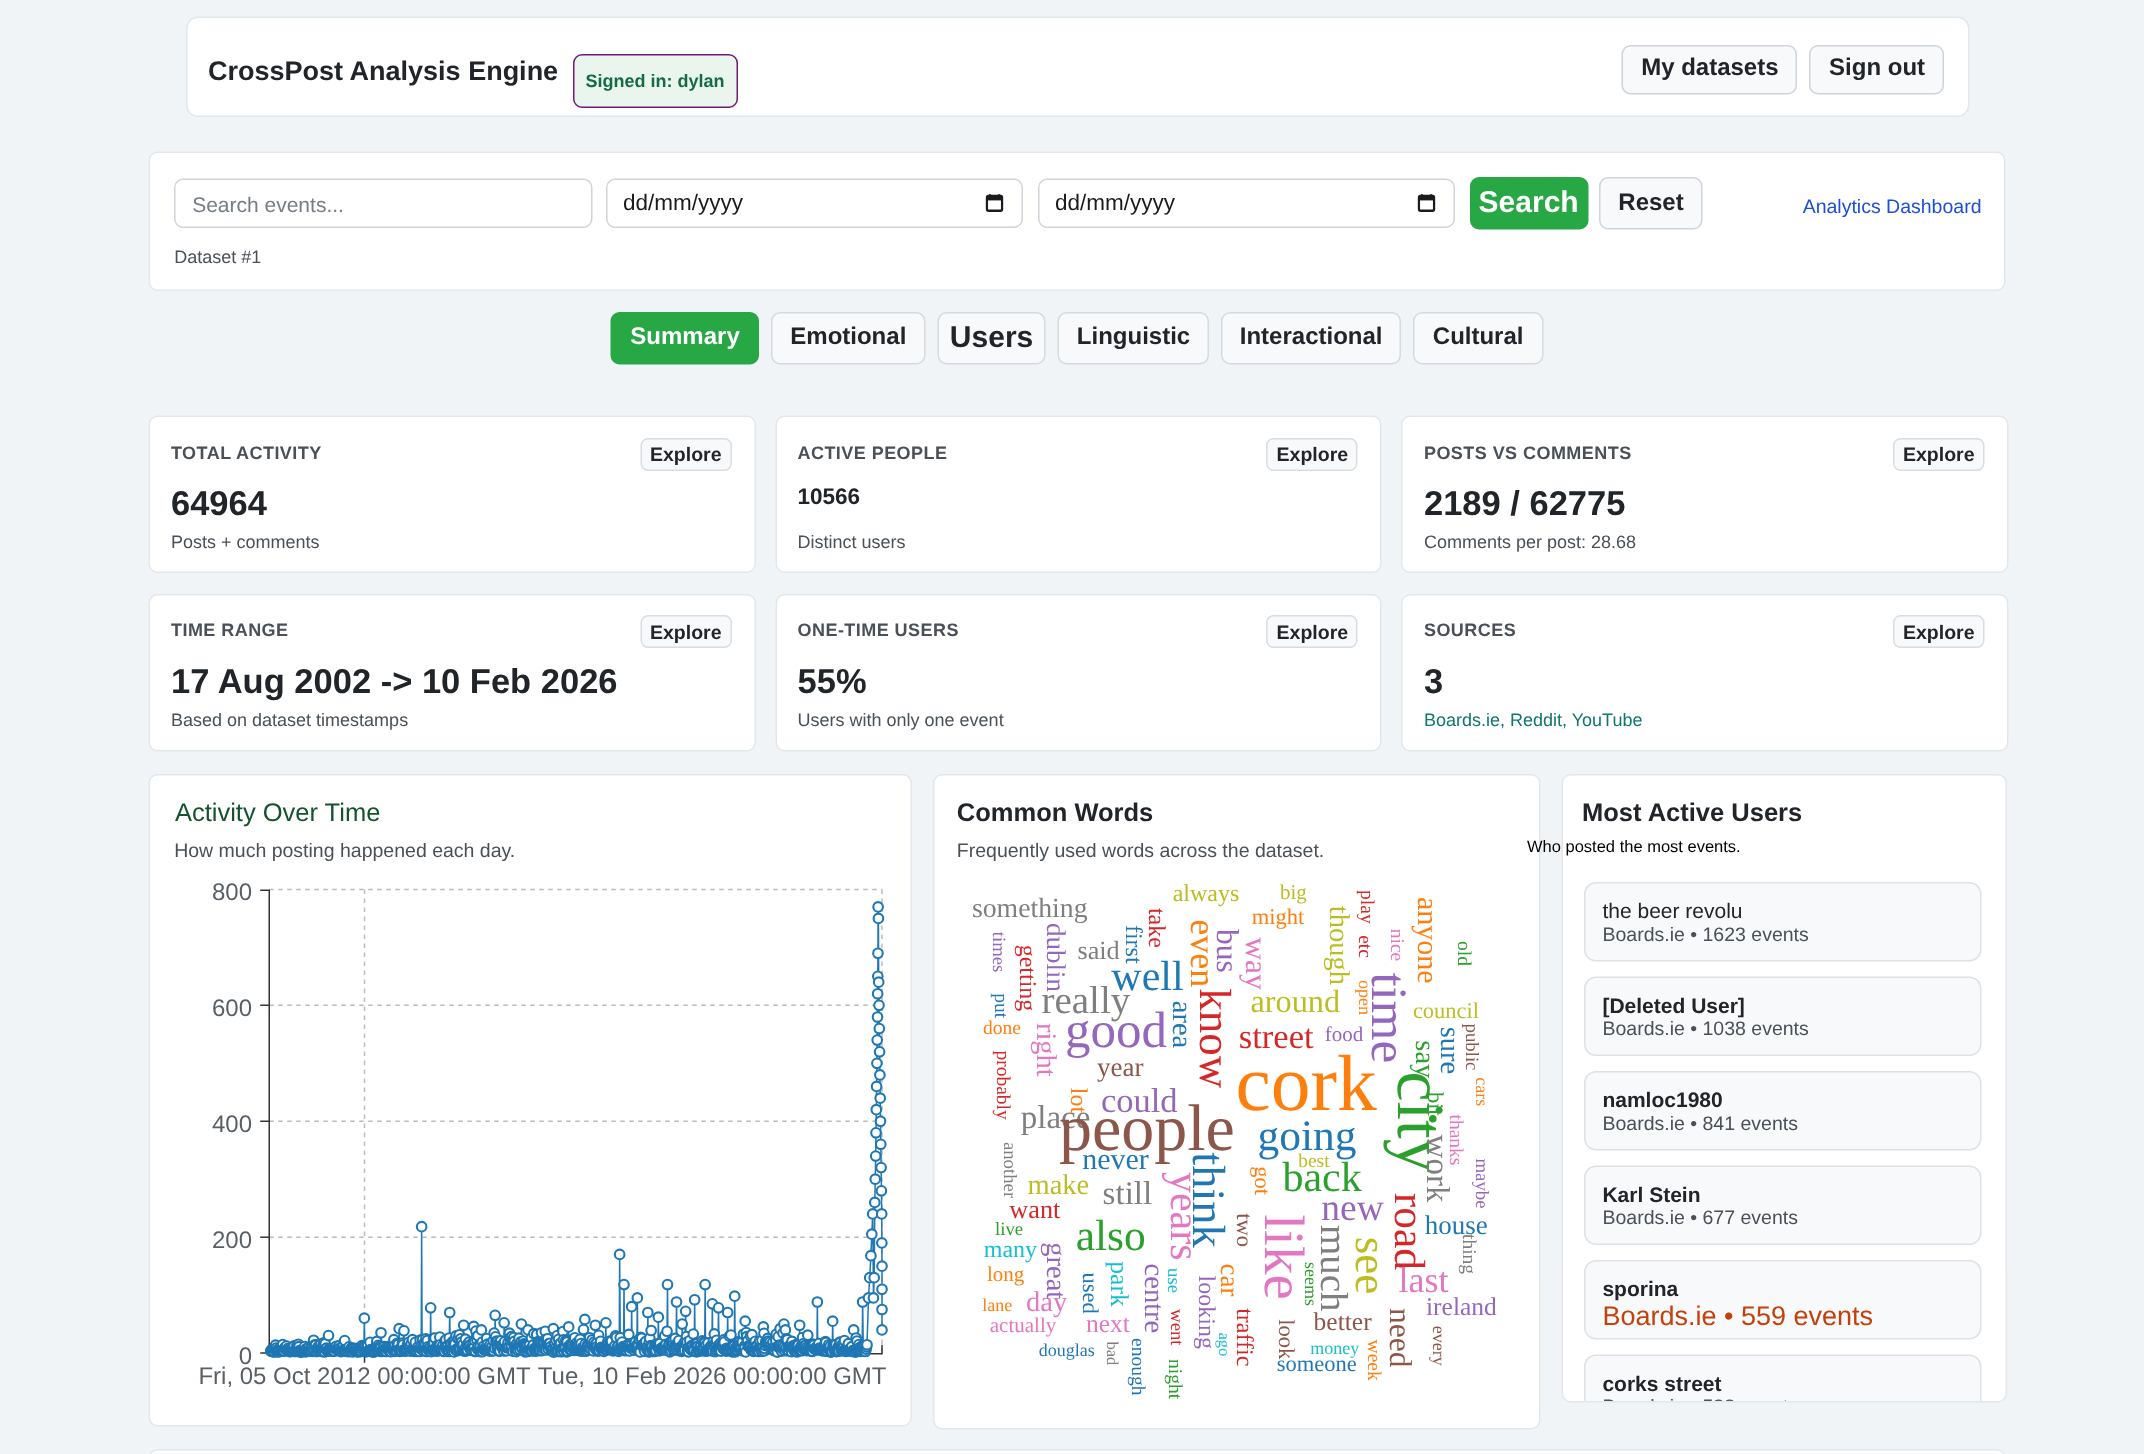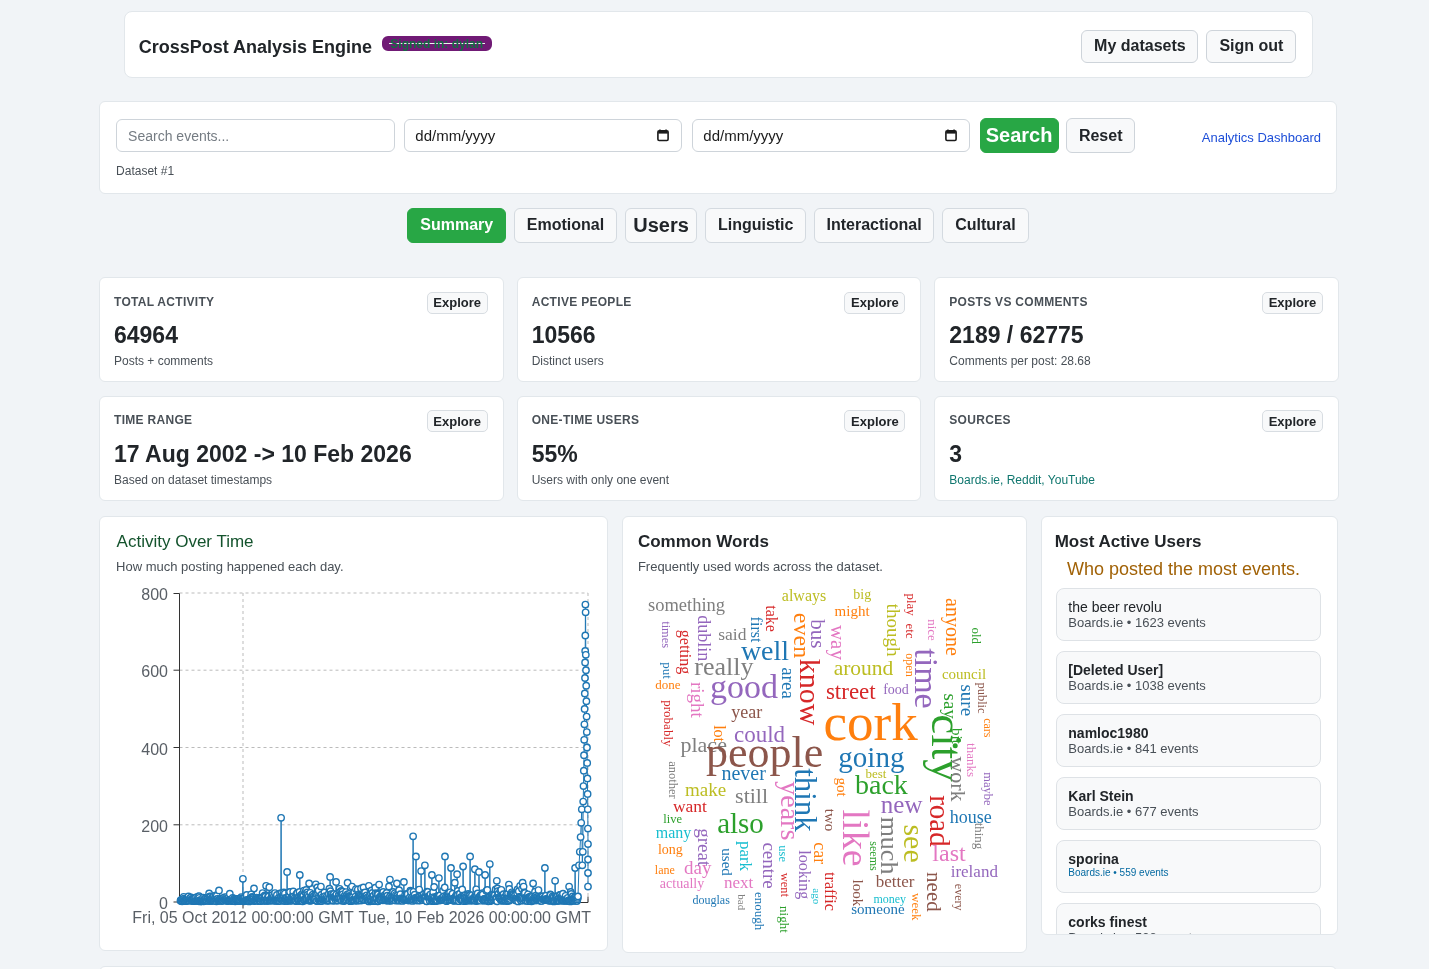--- a/index.html
+++ b/index.html
@@ -3,21 +3,21 @@
 *{margin:0;padding:0;box-sizing:border-box}
 html,body{width:1429px;height:969px;overflow:hidden}
 body{background:#f1f4f7;font-family:"Liberation Sans",sans-serif;position:relative}
 .abs{position:absolute}
 .card{position:absolute;background:#fff;border:1px solid #e2e7eb;border-radius:8px}
 .btn{position:absolute;display:flex;align-items:center;justify-content:center;font-weight:bold;border-radius:6px;background:#f8f9fa;border:1px solid #ced4da;color:#212529}
 .t{position:absolute;white-space:nowrap;line-height:1}
 </style></head><body>
 <div class="card" style="left:124.3px;top:10.5px;width:1188.5px;height:67px"></div>
 <div class="t" style="left:138.7px;top:37.8px;font-size:18px;color:#212529;font-weight:bold;">CrossPost Analysis Engine</div>
-<div class="abs" style="left:381.7px;top:36px;width:110px;height:15px;background:#eaf5ee;border:7px solid #701a75;border-radius:6px;color:#146c43;font-size:12px;font-weight:bold;display:flex;align-items:center;justify-content:center">Signed in: dylan</div>
+<div class="abs" style="left:381.7px;top:36px;width:110px;height:36px;background:#eaf5ee;border:1px solid #701a75;border-radius:6px;color:#146c43;font-size:12px;font-weight:bold;display:flex;align-items:center;justify-content:center">Signed in: dylan</div>
 <div class="btn" style="left:1081.4px;top:29.5px;width:117px;height:33px;font-size:16px">My datasets</div>
 <div class="btn" style="left:1206.4px;top:29.5px;width:90px;height:33px;font-size:16px">Sign out</div>
 <div class="card" style="left:99.4px;top:101px;width:1237.8px;height:93px;border-radius:6px"></div>
 <div class="abs" style="left:116.1px;top:119.3px;width:279px;height:33px;border:1px solid #ced4da;border-radius:6px;background:#fff;display:flex;align-items:center;padding-left:11px;color:#757c83;font-size:14px">Search events...</div>
 <div class="abs" style="left:404.3px;top:119.3px;width:278px;height:33px;border:1px solid #ced4da;border-radius:6px;background:#fff;display:flex;align-items:center;padding-left:10px;color:#1b1b1b;font-size:15px">dd/mm/yyyy<svg width="12" height="13" viewBox="0 0 12 13" style="position:absolute;right:12px;top:9px">
       <path d="M2.2 0.5h1.5v1.2H2.2zM8.3 0.5h1.5v1.2H8.3z" fill="#1b1b1b"></path>
       <rect x="0.9" y="1.7" width="10.2" height="9.8" rx="1.2" fill="none" stroke="#1b1b1b" stroke-width="1.6"></rect>
       <rect x="1.2" y="2" width="9.6" height="2.6" fill="#1b1b1b"></rect>
     </svg></div>
 <div class="abs" style="left:692.3px;top:119.3px;width:278px;height:33px;border:1px solid #ced4da;border-radius:6px;background:#fff;display:flex;align-items:center;padding-left:10px;color:#1b1b1b;font-size:15px">dd/mm/yyyy<svg width="12" height="13" viewBox="0 0 12 13" style="position:absolute;right:12px;top:9px">
@@ -35,21 +35,21 @@
 <div class="btn" style="left:705.1px;top:207.8px;width:101.2px;height:35px;font-size:16px;border-color:#d4dae0">Linguistic</div>
 <div class="btn" style="left:814.3px;top:207.8px;width:119.6px;height:35px;font-size:16px;border-color:#d4dae0">Interactional</div>
 <div class="btn" style="left:941.9px;top:207.8px;width:87.1px;height:35px;font-size:16px;border-color:#d4dae0">Cultural</div>
 <div class="card" style="left:99.0px;top:277.0px;width:404.5px;height:105px;border-radius:6px"></div>
 <div class="t" style="left:114.0px;top:295.8px;font-size:12px;color:#495057;font-weight:bold;letter-spacing:0.3px;">TOTAL ACTIVITY</div>
 <div class="t" style="left:114.0px;top:324.0px;font-size:23px;color:#212529;font-weight:bold;">64964</div>
 <div class="t" style="left:114.0px;top:355.3px;font-size:12px;color:#495057;">Posts + comments</div>
 <div class="btn" style="left:426.7px;top:291.5px;width:61px;height:22px;font-size:13px;border-radius:5px;border-color:#d8dde2">Explore</div>
 <div class="card" style="left:516.7px;top:277.0px;width:404.5px;height:105px;border-radius:6px"></div>
 <div class="t" style="left:531.7px;top:295.8px;font-size:12px;color:#495057;font-weight:bold;letter-spacing:0.3px;">ACTIVE PEOPLE</div>
-<div class="t" style="left:531.7px;top:324.0px;font-size:23px;color:#212529;font-weight:bold;">10566</div>
+<div class="t" style="left:531.7px;top:324.0px;font-size:15px;color:#212529;font-weight:bold;">10566</div>
 <div class="t" style="left:531.7px;top:355.3px;font-size:12px;color:#495057;">Distinct users</div>
 <div class="btn" style="left:844.4000000000001px;top:291.5px;width:61px;height:22px;font-size:13px;border-radius:5px;border-color:#d8dde2">Explore</div>
 <div class="card" style="left:934.3px;top:277.0px;width:404.5px;height:105px;border-radius:6px"></div>
 <div class="t" style="left:949.3px;top:295.8px;font-size:12px;color:#495057;font-weight:bold;letter-spacing:0.3px;">POSTS VS COMMENTS</div>
 <div class="t" style="left:949.3px;top:324.0px;font-size:23px;color:#212529;font-weight:bold;">2189 / 62775</div>
 <div class="t" style="left:949.3px;top:355.3px;font-size:12px;color:#495057;">Comments per post: 28.68</div>
 <div class="btn" style="left:1262.0px;top:291.5px;width:61px;height:22px;font-size:13px;border-radius:5px;border-color:#d8dde2">Explore</div>
 <div class="card" style="left:99.0px;top:395.5px;width:404.5px;height:105px;border-radius:6px"></div>
 <div class="t" style="left:114.0px;top:414.3px;font-size:12px;color:#495057;font-weight:bold;letter-spacing:0.3px;">TIME RANGE</div>
 <div class="t" style="left:114.0px;top:442.5px;font-size:23px;color:#212529;font-weight:bold;">17 Aug 2002 -&gt; 10 Feb 2026</div>
@@ -66,39 +66,39 @@
 <div class="t" style="left:949.3px;top:473.8px;font-size:12px;color:#0f766e;">Boards.ie, Reddit, YouTube</div>
 <div class="btn" style="left:1262.0px;top:410.0px;width:61px;height:22px;font-size:13px;border-radius:5px;border-color:#d8dde2">Explore</div>
 <div class="card" style="left:99px;top:516px;width:508.8px;height:435px;border-radius:6px"></div>
 <div class="card" style="left:621.8px;top:516px;width:405.2px;height:437px;border-radius:6px"></div>
 <div class="card" style="left:1041px;top:516px;width:296.7px;height:419px;border-radius:6px"></div>
 <div class="t" style="left:116.6px;top:533.3px;font-size:17px;color:#14532d;font-weight:normal;">Activity Over Time</div>
 <div class="t" style="left:116.1px;top:559.8px;font-size:13px;color:#495057;">How much posting happened each day.</div>
 <div class="t" style="left:637.9px;top:533.3px;font-size:17px;color:#212529;font-weight:bold;">Common Words</div>
 <div class="t" style="left:637.9px;top:559.8px;font-size:13px;color:#495057;">Frequently used words across the dataset.</div>
 <div class="t" style="left:1054.7px;top:533.3px;font-size:17px;color:#212529;font-weight:bold;">Most Active Users</div>
-<div class="t" style="left:1067px;top:559.8px;font-size:18px;color:#a16207;">Who posted the most events.</div>
+<div class="t" style="left:1018px;top:559.8px;font-size:11px;color:#000000;">Who posted the most events.</div>
 <div class="abs" style="left:1041px;top:516px;width:296.7px;height:418px;overflow:hidden;border-radius:6px">
 <div class="abs" style="left:14.7px;top:71.6px;width:265px;height:53px;background:#f8f9fa;border:1px solid #dee2e6;border-radius:8px"></div>
 <div class="t" style="left:27.3px;top:83.7px;font-size:14px;font-weight:normal;color:#212529">the beer revolu</div>
 <div class="t" style="left:27.3px;top:99.7px;font-size:13px;color:#495057">Boards.ie • 1623 events</div>
 <div class="abs" style="left:14.7px;top:134.6px;width:265px;height:53px;background:#f8f9fa;border:1px solid #dee2e6;border-radius:8px"></div>
 <div class="t" style="left:27.3px;top:146.7px;font-size:14px;font-weight:bold;color:#212529">[Deleted User]</div>
 <div class="t" style="left:27.3px;top:162.7px;font-size:13px;color:#495057">Boards.ie • 1038 events</div>
 <div class="abs" style="left:14.7px;top:197.6px;width:265px;height:53px;background:#f8f9fa;border:1px solid #dee2e6;border-radius:8px"></div>
 <div class="t" style="left:27.3px;top:209.7px;font-size:14px;font-weight:bold;color:#212529">namloc1980</div>
 <div class="t" style="left:27.3px;top:225.7px;font-size:13px;color:#495057">Boards.ie • 841 events</div>
 <div class="abs" style="left:14.7px;top:260.6px;width:265px;height:53px;background:#f8f9fa;border:1px solid #dee2e6;border-radius:8px"></div>
 <div class="t" style="left:27.3px;top:272.7px;font-size:14px;font-weight:bold;color:#212529">Karl Stein</div>
 <div class="t" style="left:27.3px;top:288.7px;font-size:13px;color:#495057">Boards.ie • 677 events</div>
 <div class="abs" style="left:14.7px;top:323.6px;width:265px;height:53px;background:#f8f9fa;border:1px solid #dee2e6;border-radius:8px"></div>
 <div class="t" style="left:27.3px;top:335.7px;font-size:14px;font-weight:bold;color:#212529">sporina</div>
-<div class="t" style="left:27.3px;top:351.7px;font-size:10px;color:#0369a1">Boards.ie • 559 events</div>
+<div class="t" style="left:27.3px;top:351.7px;font-size:18px;color:#c2410c">Boards.ie • 559 events</div>
 <div class="abs" style="left:14.7px;top:386.6px;width:265px;height:53px;background:#f8f9fa;border:1px solid #dee2e6;border-radius:8px"></div>
-<div class="t" style="left:27.3px;top:398.7px;font-size:14px;font-weight:bold;color:#212529">corks finest</div>
+<div class="t" style="left:27.3px;top:398.7px;font-size:14px;font-weight:bold;color:#212529">corks street</div>
 <div class="t" style="left:27.3px;top:414.7px;font-size:13px;color:#495057">Boards.ie • 538 events</div>
 </div>
 <div class="card" style="left:99px;top:966px;width:1238px;height:60px;border-radius:6px"></div>
 <svg width="509" height="436" style="position:absolute;left:99px;top:516px">
 <g stroke="#bbbbbb" stroke-dasharray="3,3" stroke-width="1" fill="none">
 <line x1="80.5" y1="308.8" x2="489" y2="308.8"></line>
 <line x1="80.5" y1="231.5" x2="489" y2="231.5"></line>
 <line x1="80.5" y1="154.2" x2="489" y2="154.2"></line>
 <line x1="80.5" y1="77.0" x2="489" y2="77.0"></line>
 <line x1="144" y1="77" x2="144" y2="386"></line>

